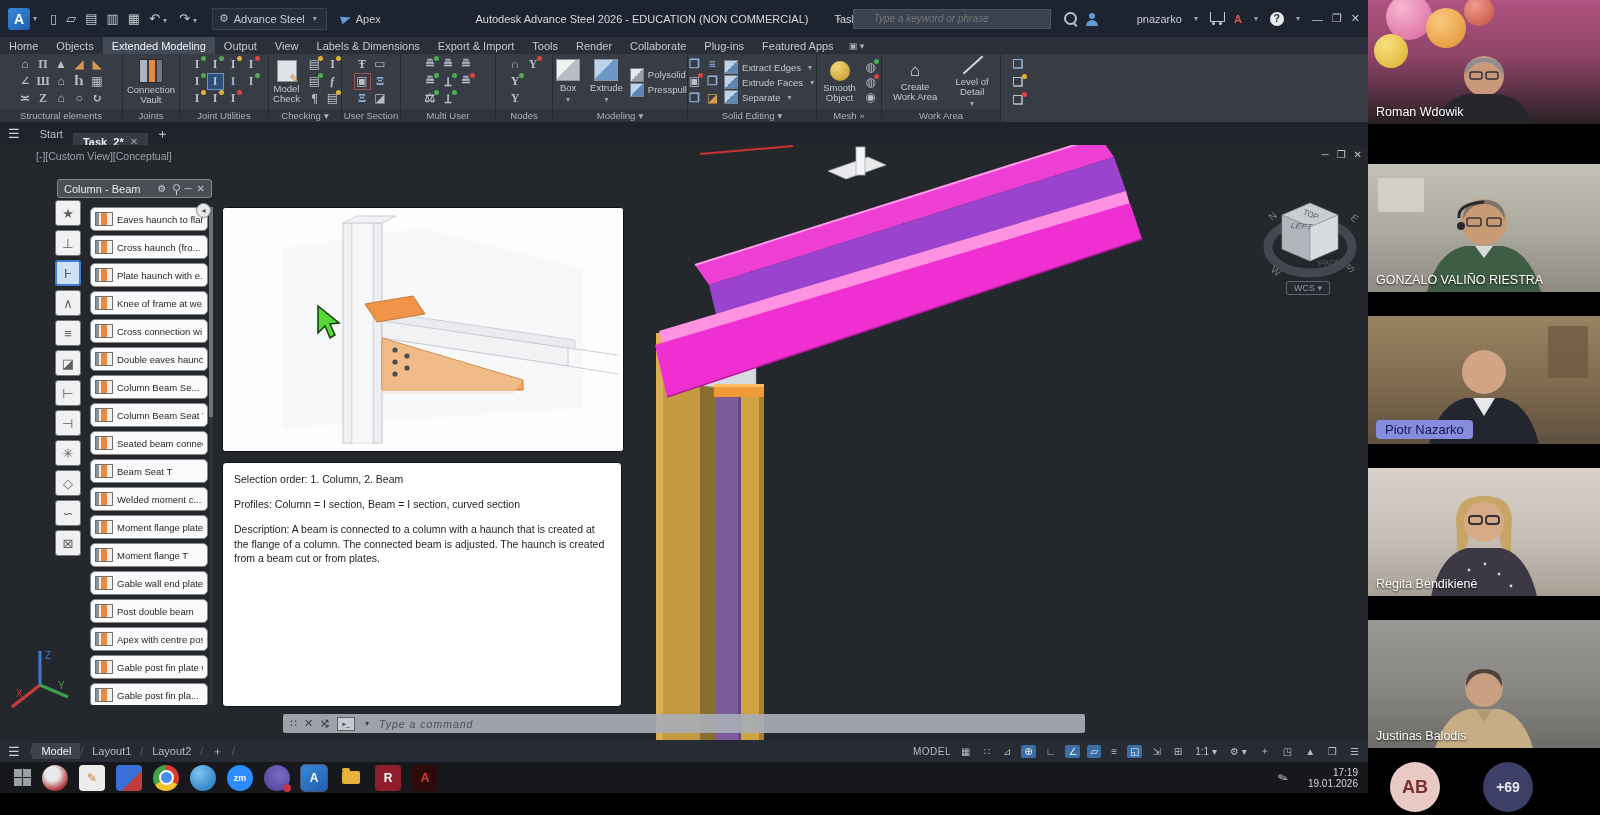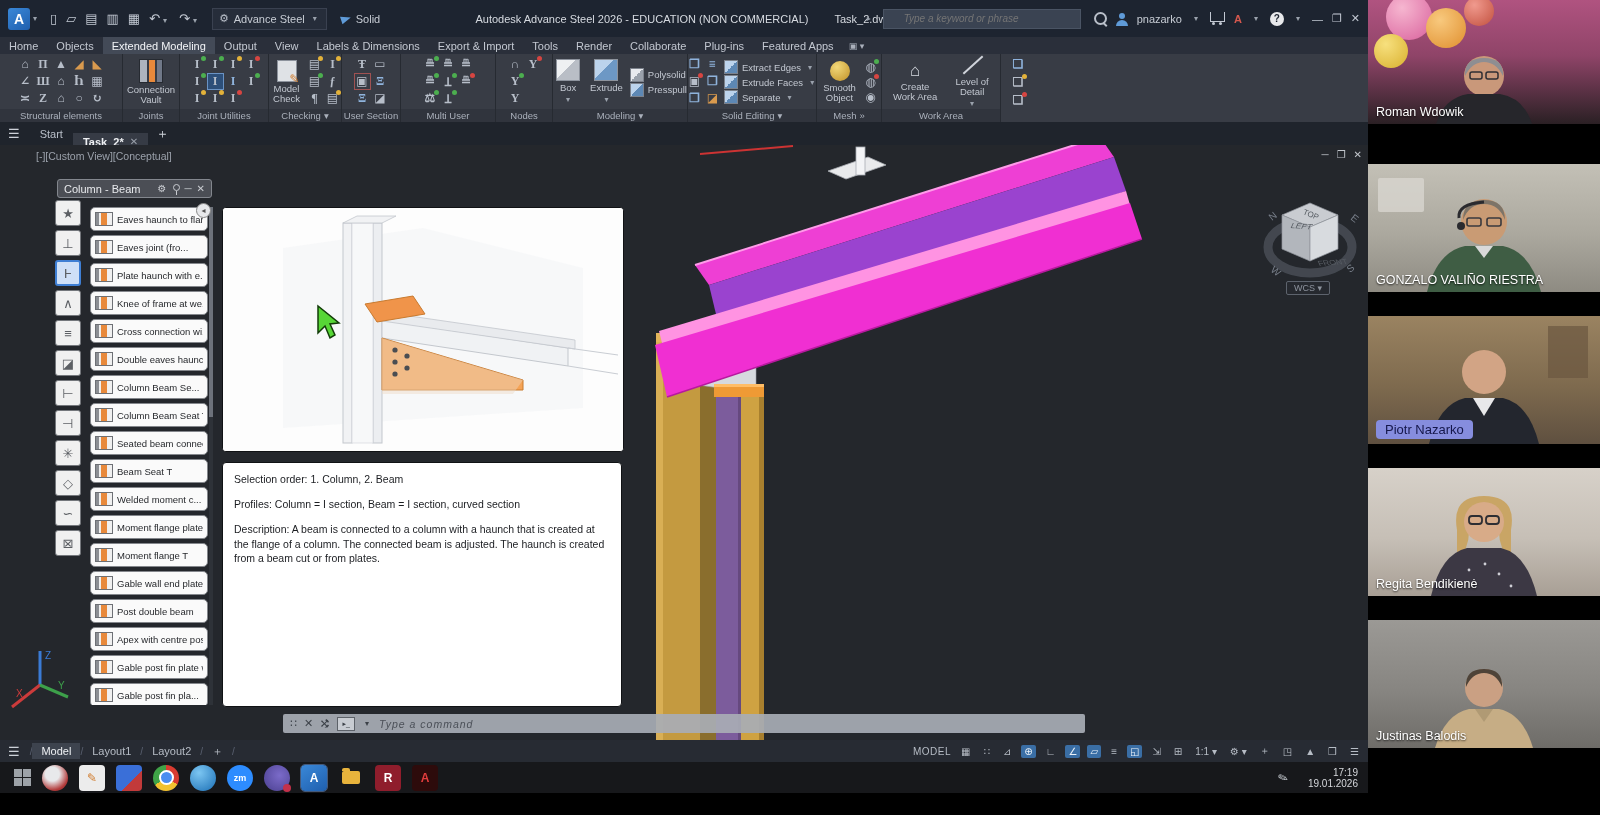--- a/index.html
+++ b/index.html
@@ -152,33 +152,33 @@
       <span>↶<span class="caret">▾</span></span>
       <span>↷<span class="caret">▾</span></span>
     </div>
     <div class="wsbox">
       <span class="gear">⚙</span>
       <span>Advance Steel</span>
       <span class="caret">▾</span>
     </div>
     <div class="share">
       <span class="plane"></span>
-      <span>Solid</span>
+      <span>Apex</span>
     </div>
     <div id="titletext">
       <span>Autodesk Advance Steel 2026 - EDUCATION (NON COMMERCIAL)</span><b>Task_2.dwg</b>
     </div>
     <div class="tb-right">
       <span class="caret">▸</span>
       <div class="searchbox">
         <input placeholder="Type a keyword or phrase" style="">
       </div>
       <span class="mag"></span>
       <span class="usr"></span>
-      <span style="font-size:11px;">pnazarko</span>
+      <span style="font-size:11px;margin-left:30px;">pnazarko</span>
       <span class="caret">▾</span>
       <span class="cart"></span>
       <span style="color:#d4584e;font-weight:bold;">A</span>
       <span class="caret">▾</span>
       <span class="helpc">?</span>
       <span class="caret">▾</span>
       <span class="winbtn">—</span>
       <span class="winbtn">❐</span>
       <span class="winbtn">✕</span>
     </div>
@@ -517,21 +517,21 @@
     </div>
     <div id="pallist">
 
         <div class="pal-item">
           <span class="pal-ic"></span>
           <span class="pal-lb">Eaves haunch to flange</span>
         </div>
 
         <div class="pal-item">
           <span class="pal-ic"></span>
-          <span class="pal-lb">Eaves joint (fro...</span>
+          <span class="pal-lb">Cross haunch (fro...</span>
         </div>
 
         <div class="pal-item">
           <span class="pal-ic"></span>
           <span class="pal-lb">Plate haunch with e...</span>
         </div>
 
         <div class="pal-item">
           <span class="pal-ic"></span>
           <span class="pal-lb">Knee of frame at we...</span>
@@ -818,13 +818,21 @@
       <svg class="person" width="150" height="86" viewBox="0 0 150 86">
         <circle cx="75" cy="26" r="19" fill="#caa083"></circle>
         <path d="M75,7 Q56,7 57,25 Q63,11 75,11 Q87,11 93,25 Q94,7 75,7Z" fill="#4e4338"></path>
         <path d="M26,86 Q36,52 60,47 L90,47 Q114,52 124,86 Z" fill="#c6ad85"></path>
         <path d="M66,47 L75,60 L84,47 Z" fill="#b09a74"></path>
       </svg>
       <span class="pname">Justinas Balodis</span>
     </div>
   </div>
 
+  <div id="callbottom">
+    <span class="avatarc" style="left:22px;top:2px;width:50px;height:50px;background:#e8c9c4;color:#7a2f2f;font-size:18px;">
+        <span>AB</span>
+      </span>
+    <span class="avatarc" style="left:115px;top:2px;width:50px;height:50px;background:#3d3f66;color:#e8e9f2;font-size:14px;">
+        <span>+69</span>
+      </span>
+  </div>
 </div>
 
 </body></html>

